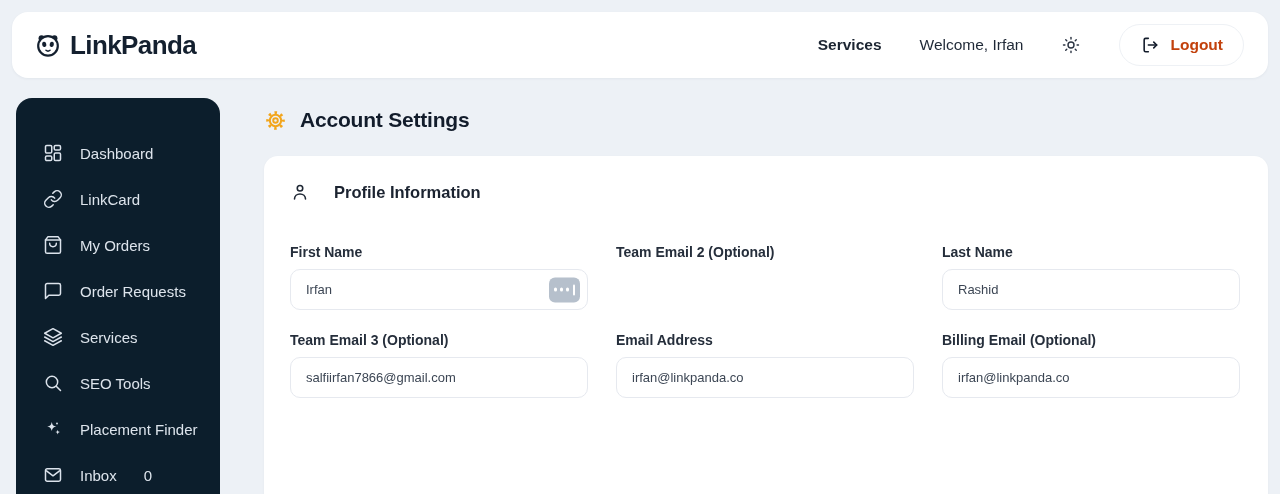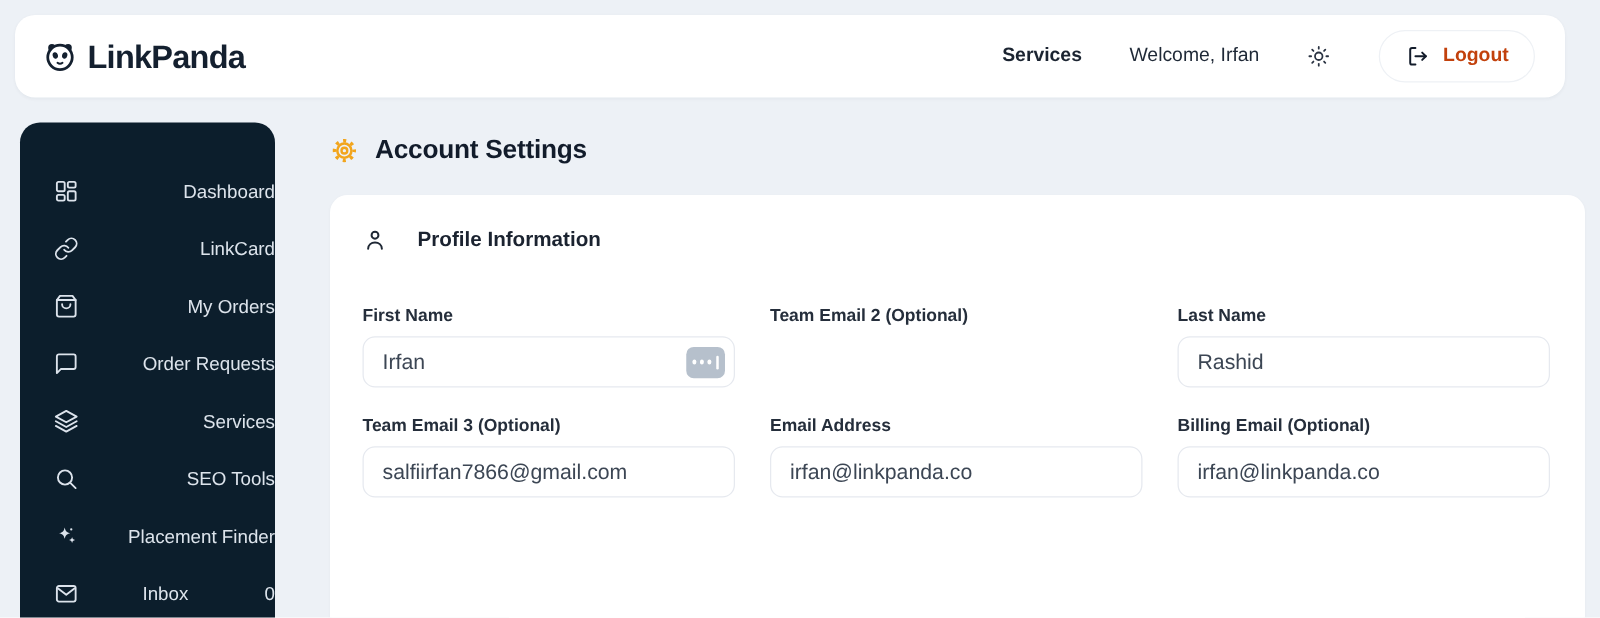--- a/index.html
+++ b/index.html
@@ -6,21 +6,21 @@
   html,body { width:1280px; height:494px; }
   body {
     background:#edf1f6;
     font-family:"Liberation Sans", sans-serif;
     position:relative;
     overflow:hidden;
     color:#16202e;
   }
   
   .header {
-    position:absolute; top:12px; left:12px; right:28px; height:66px;
+    position:absolute; top:12px; left:12px; right:12px; height:66px;
     background:#ffffff; border-radius:16px;
     display:flex; align-items:center; justify-content:space-between;
     padding:0 24px 0 22px;
     box-shadow:0 1px 3px rgba(20,30,50,.05);
   }
   .logo { display:flex; align-items:center; gap:8px; cursor:pointer; }
   .logo-text { font-size:26px; font-weight:bold; color:#14202f; letter-spacing:-0.6px; }
   .nav { display:flex; align-items:center; gap:38px; }
   .nav-link { font-size:15.5px; font-weight:bold; color:#1b2431; cursor:pointer; }
   .welcome { font-size:15.5px; color:#1f2937; }
@@ -34,21 +34,21 @@
   }
   
   .sidebar {
     position:absolute; top:98px; left:16px; width:204px; bottom:-24px;
     background:#0c1e2c; border-radius:16px;
     padding-top:32px;
   }
   .side-item {
     display:flex; align-items:center; gap:17px;
     height:46px; padding-left:27px;
-    color:#dde4ec; font-size:15px; cursor:pointer;justify-content:space-between;
+    color:#dde4ec; font-size:15px; cursor:pointer;
   }
   .side-item .si-icon { display:flex; align-items:center; }
   .side-badge { margin-left:10px; }
   
   .main { position:absolute; left:264px; top:98px; right:12px; }
   .page-title-row { display:flex; align-items:center; gap:13px; margin-top:10px; }
   .page-title { font-size:21px; font-weight:bold; color:#121c2b; letter-spacing:-0.2px; }
   .card {
     margin-top:24px; background:#ffffff; border-radius:14px;
     padding:26px 28px 40px 26px; height:420px;
@@ -63,21 +63,21 @@
   }
   .field label {
     display:block; font-size:14px; font-weight:bold;
     color:#252e3b; margin-bottom:9px;
   }
   .input-wrap { position:relative; }
   .input-wrap input {
     width:100%; height:41px;
     border:1px solid #e6e9ef; border-radius:10px;
     padding:0 46px 0 15px;
-    font-size:17px; color:#3c4654; background:#fff;
+    font-size:13px; color:#3c4654; background:#fff;
     font-family:inherit; outline:none;
   }
   .autofill {
     position:absolute; right:8px; top:50%; transform:translateY(-50%);
     width:31px; height:25px; background:#b6c0cc; border-radius:6px;
     display:flex; align-items:center; justify-content:center; gap:2.5px;
     cursor:pointer;
   }
   .autofill .dot { width:3.5px; height:3.5px; background:#fff; border-radius:50%; }
   .autofill .bar { width:2px; height:11px; background:#fff; border-radius:1px; margin-left:1.5px; }

